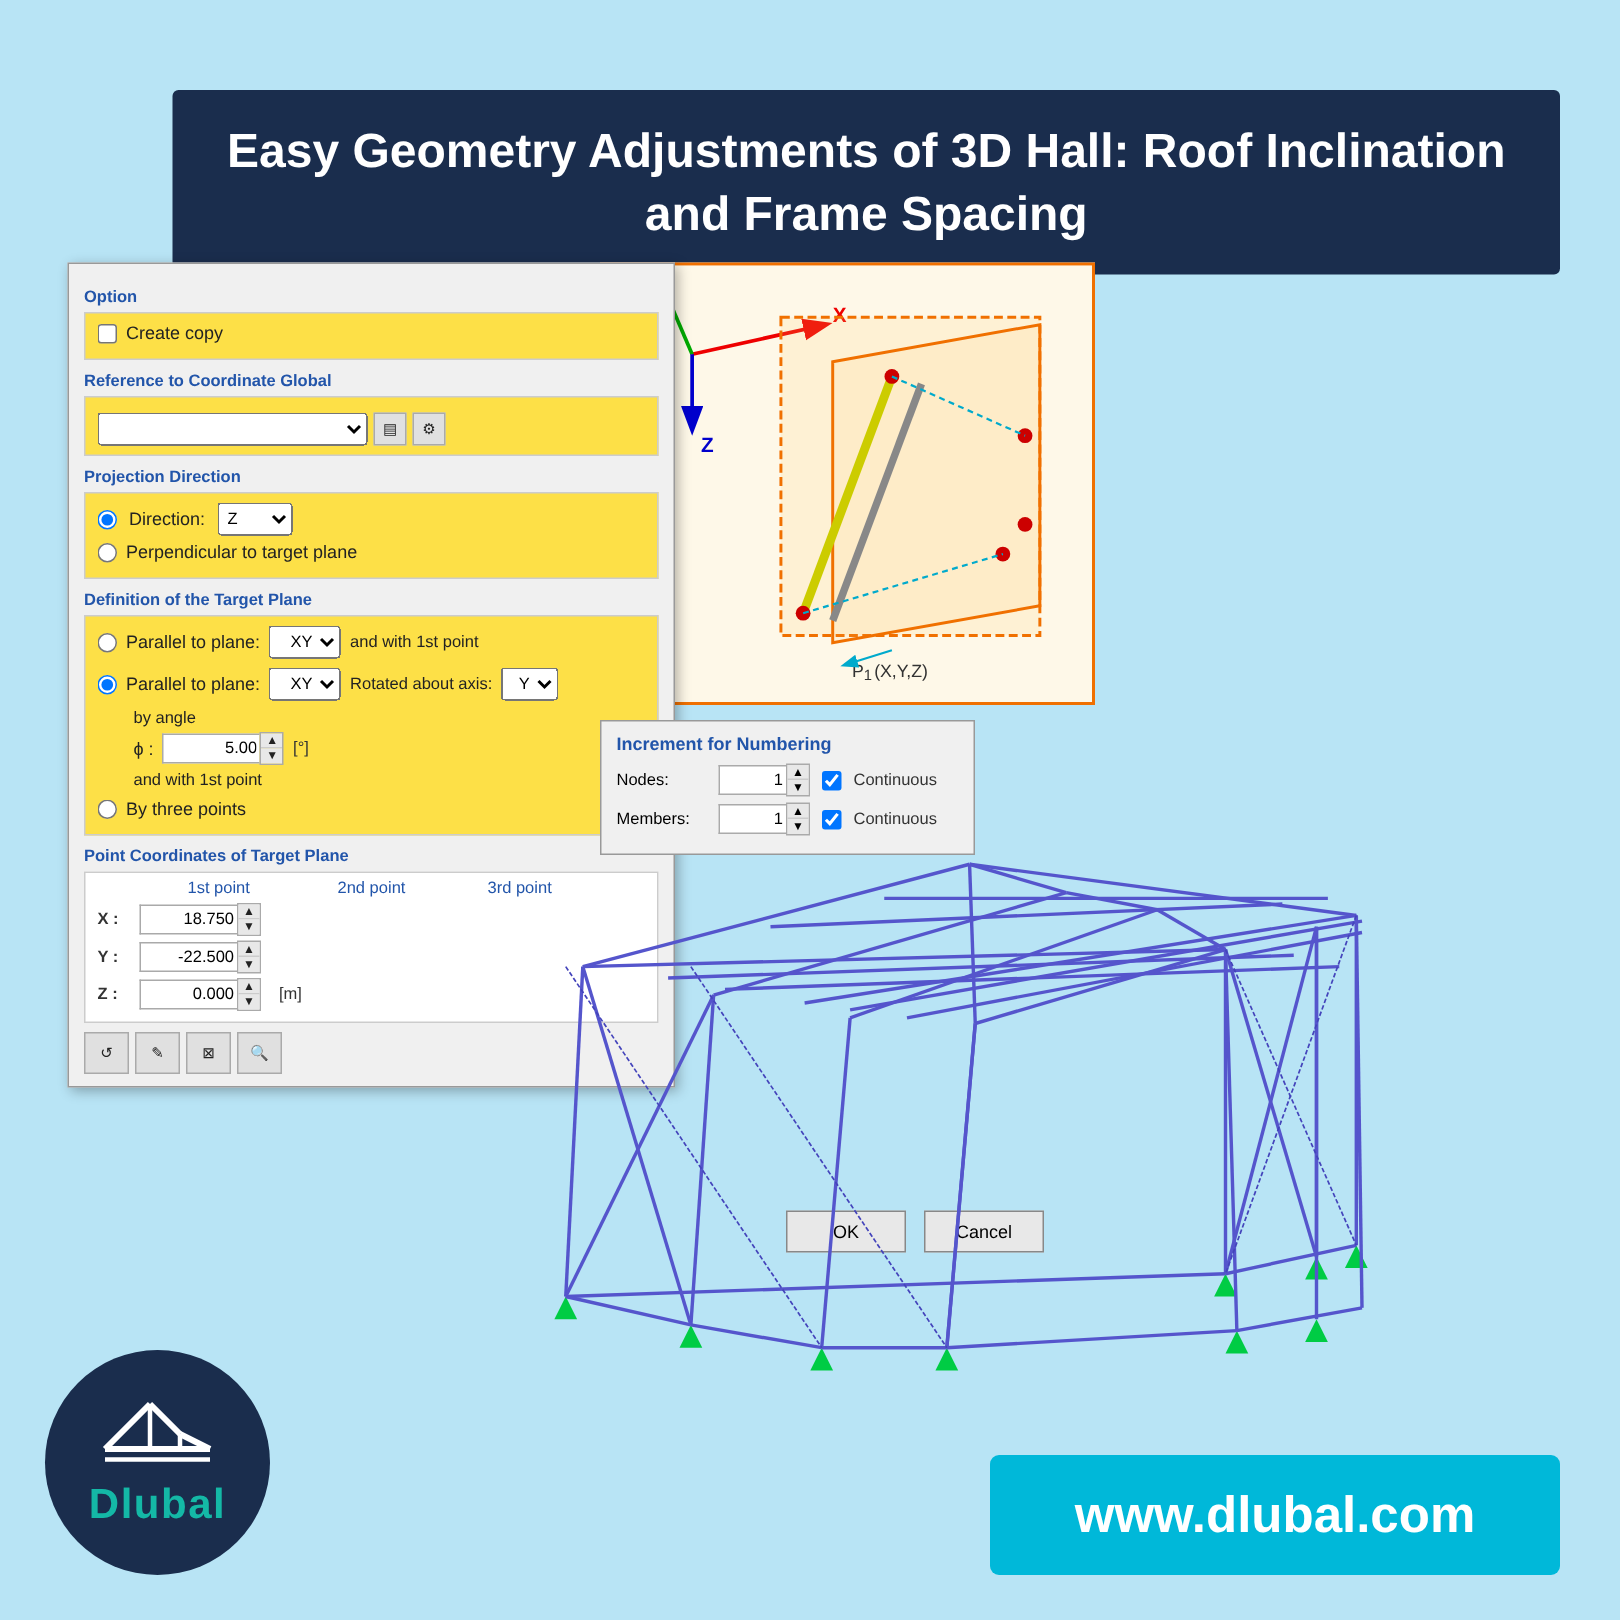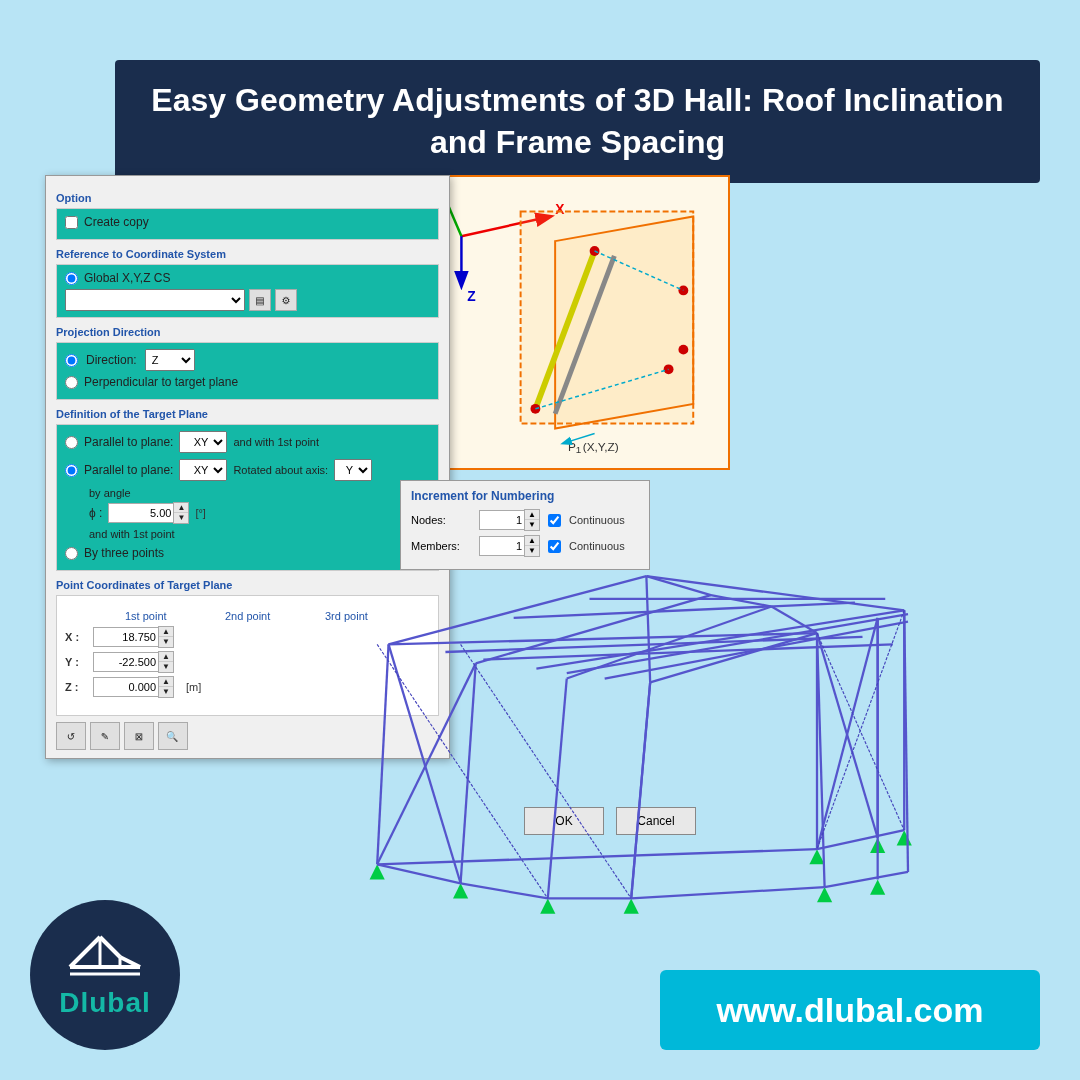--- a/index.html
+++ b/index.html
@@ -55,21 +55,21 @@
 
     .section-label {
       color: #2255aa;
       font-size: 11px;
       font-weight: bold;
       margin-top: 8px;
       margin-bottom: 4px;
     }
     .section-box {
       border: 1px solid #ccc;
-      background: #14b8a6;
+      background: #fde047;
       padding: 6px 8px;
       margin-bottom: 6px;
     }
 
     .checkbox-row {
       display: flex;
       align-items: center;
       gap: 6px;
       margin-bottom: 4px;
     }
@@ -135,21 +135,21 @@
       display: flex;
       align-items: center;
       gap: 6px;
       margin-left: 24px;
       margin-bottom: 4px;
     }
 
     .coordinates-section {
       border: 1px solid #ccc;
       background: white;
-      padding: 14px 8px;
+      padding: 4px 8px;
       margin-bottom: 6px;
     }
     .coords-header {
       display: grid;
       grid-template-columns: 60px 100px 100px 80px;
       font-size: 11px;
       color: #2255aa;
       margin-bottom: 4px;
     }
     .coords-row {
@@ -410,26 +410,22 @@
   <div class="dialog-body">
 
     <div class="section-label">Option</div>
     <div class="section-box">
       <div class="checkbox-row">
         <input type="checkbox" style="">
         <span>Create copy</span>
       </div>
     </div>
 
-    <div class="section-label">Reference to Coordinate System</div>
+    <div class="section-label">Reference to Coordinate Global</div>
     <div class="section-box">
-      <div class="radio-row">
-        <input type="radio" name="cs" checked="" style="">
-        <span>Global X,Y,Z CS</span>
-      </div>
       <div class="dropdown-row">
         <select class="small-select" style="width:180px;"></select>
         <div class="icon-btn">▤</div>
         <div class="icon-btn">⚙</div>
       </div>
     </div>
 
     <div class="section-label">Projection Direction</div>
     <div class="section-box">
       <div class="proj-dir-row">

